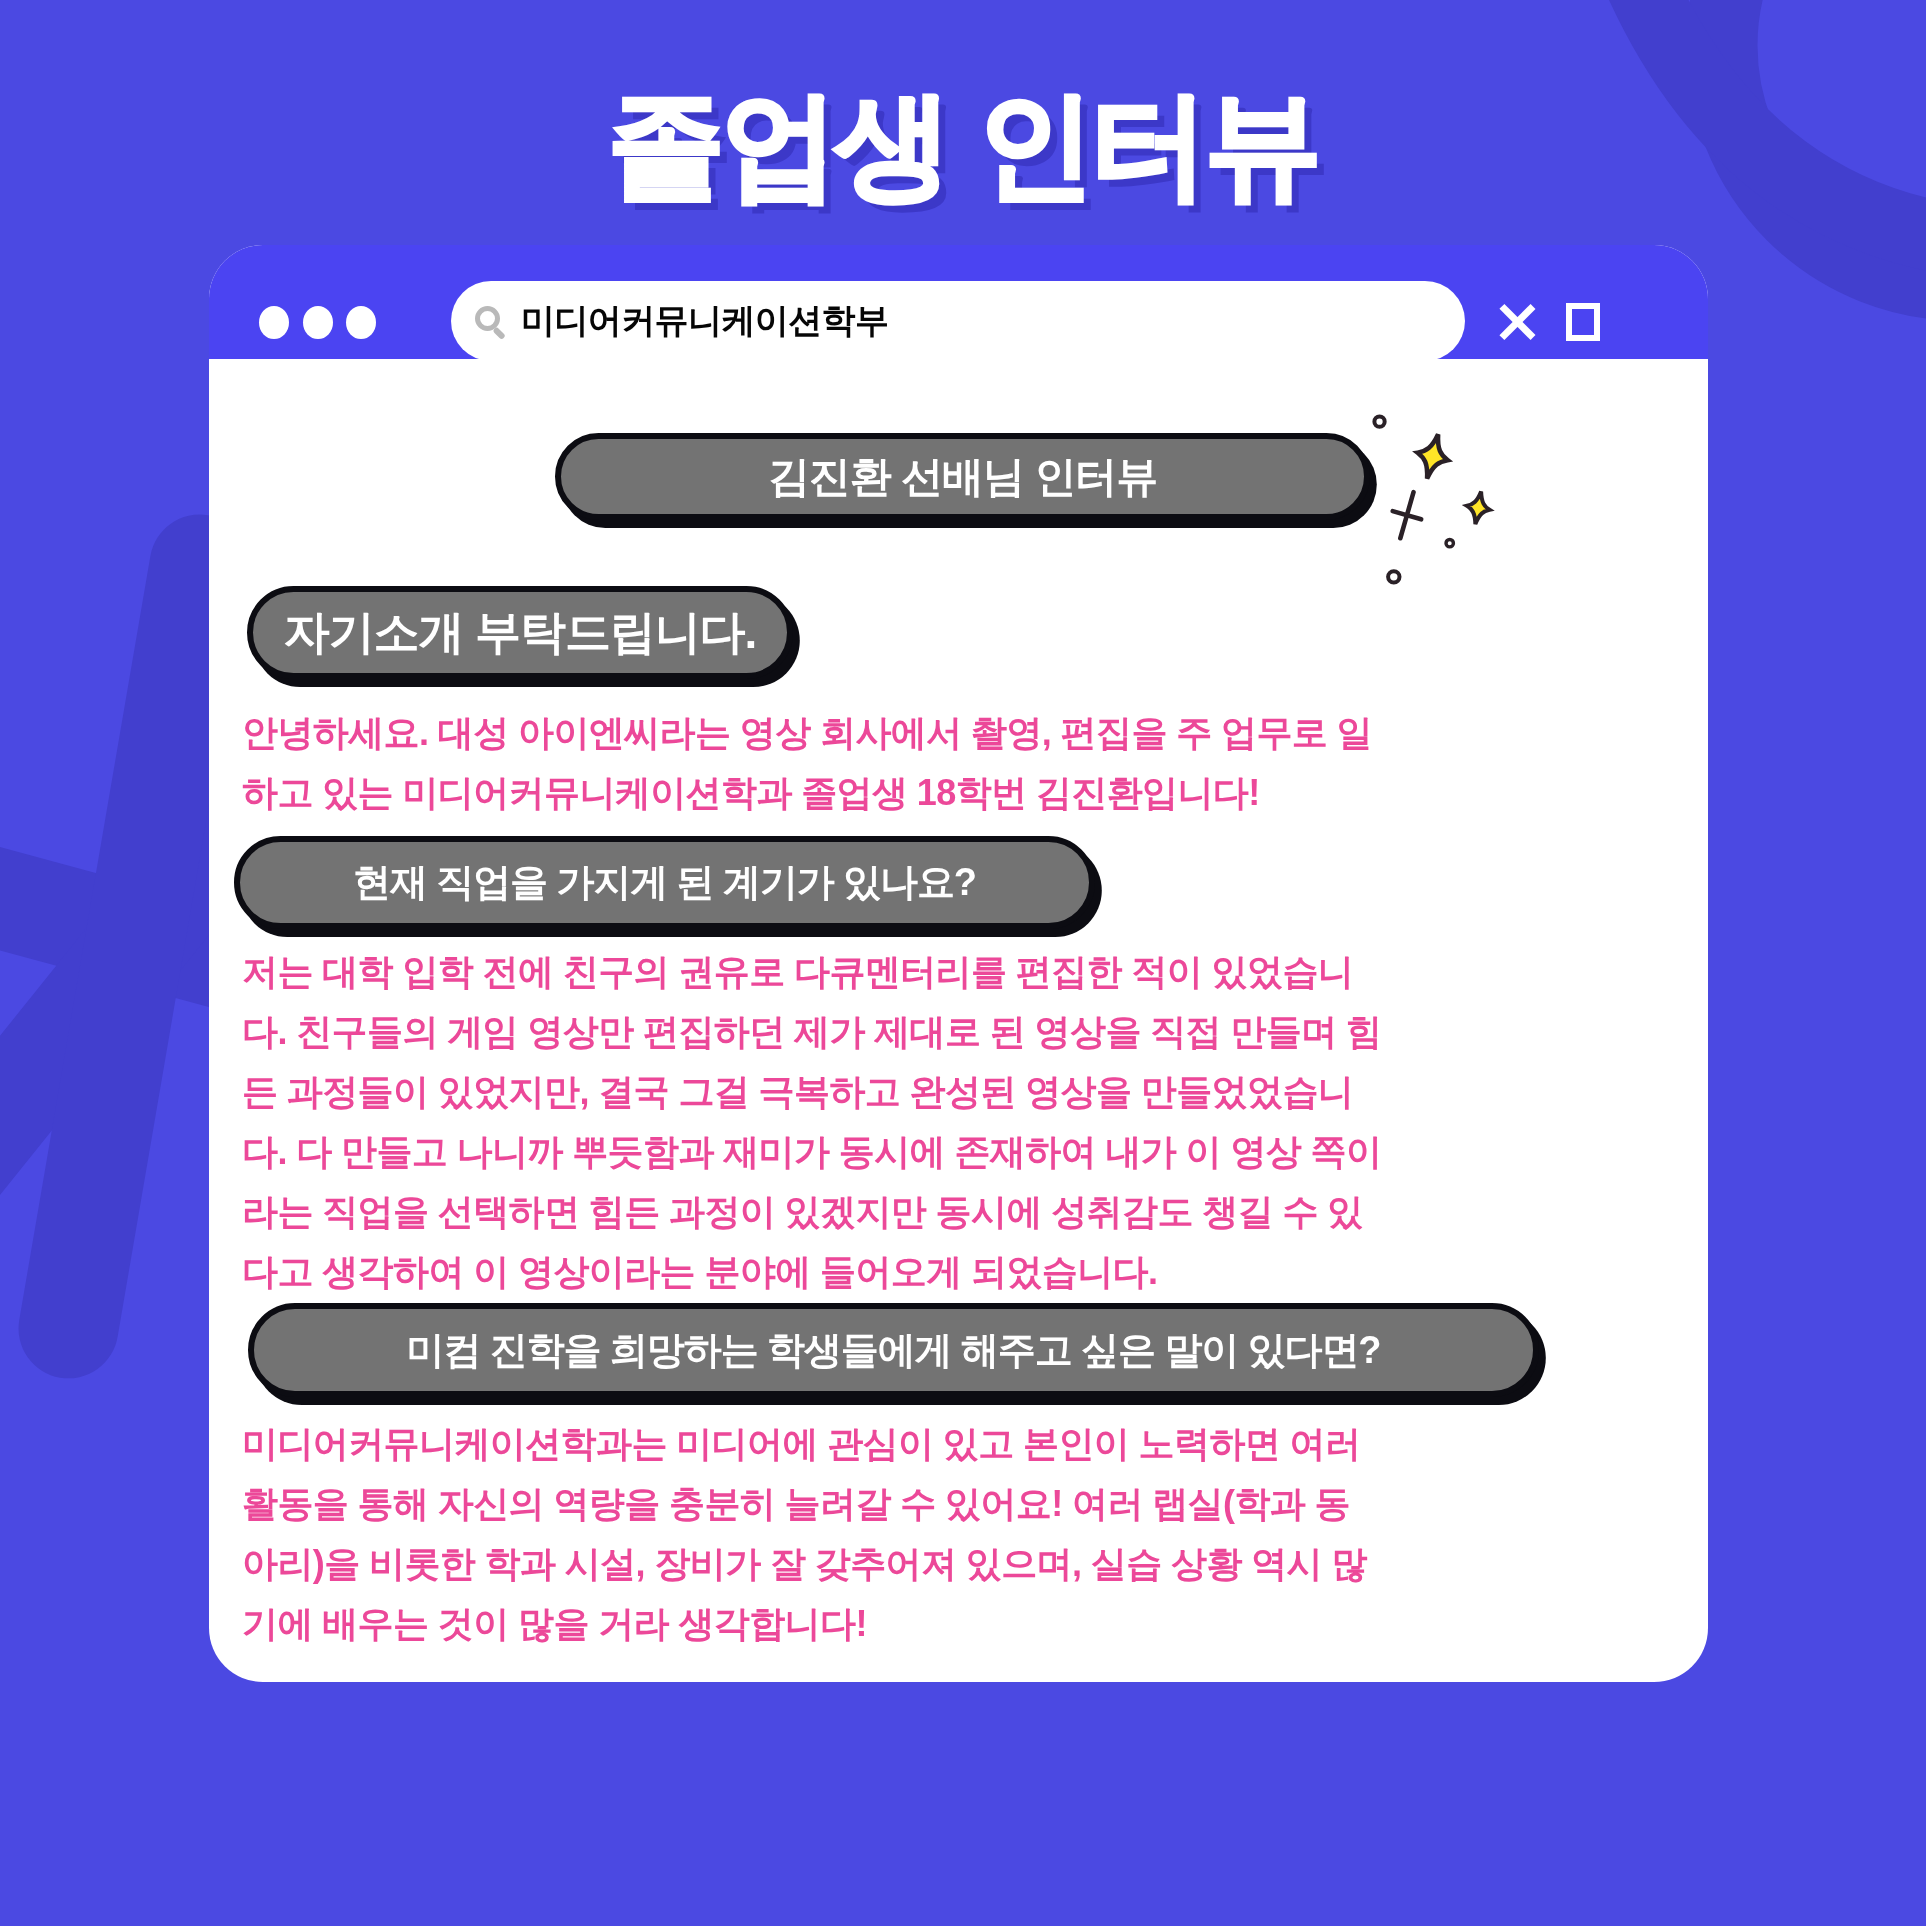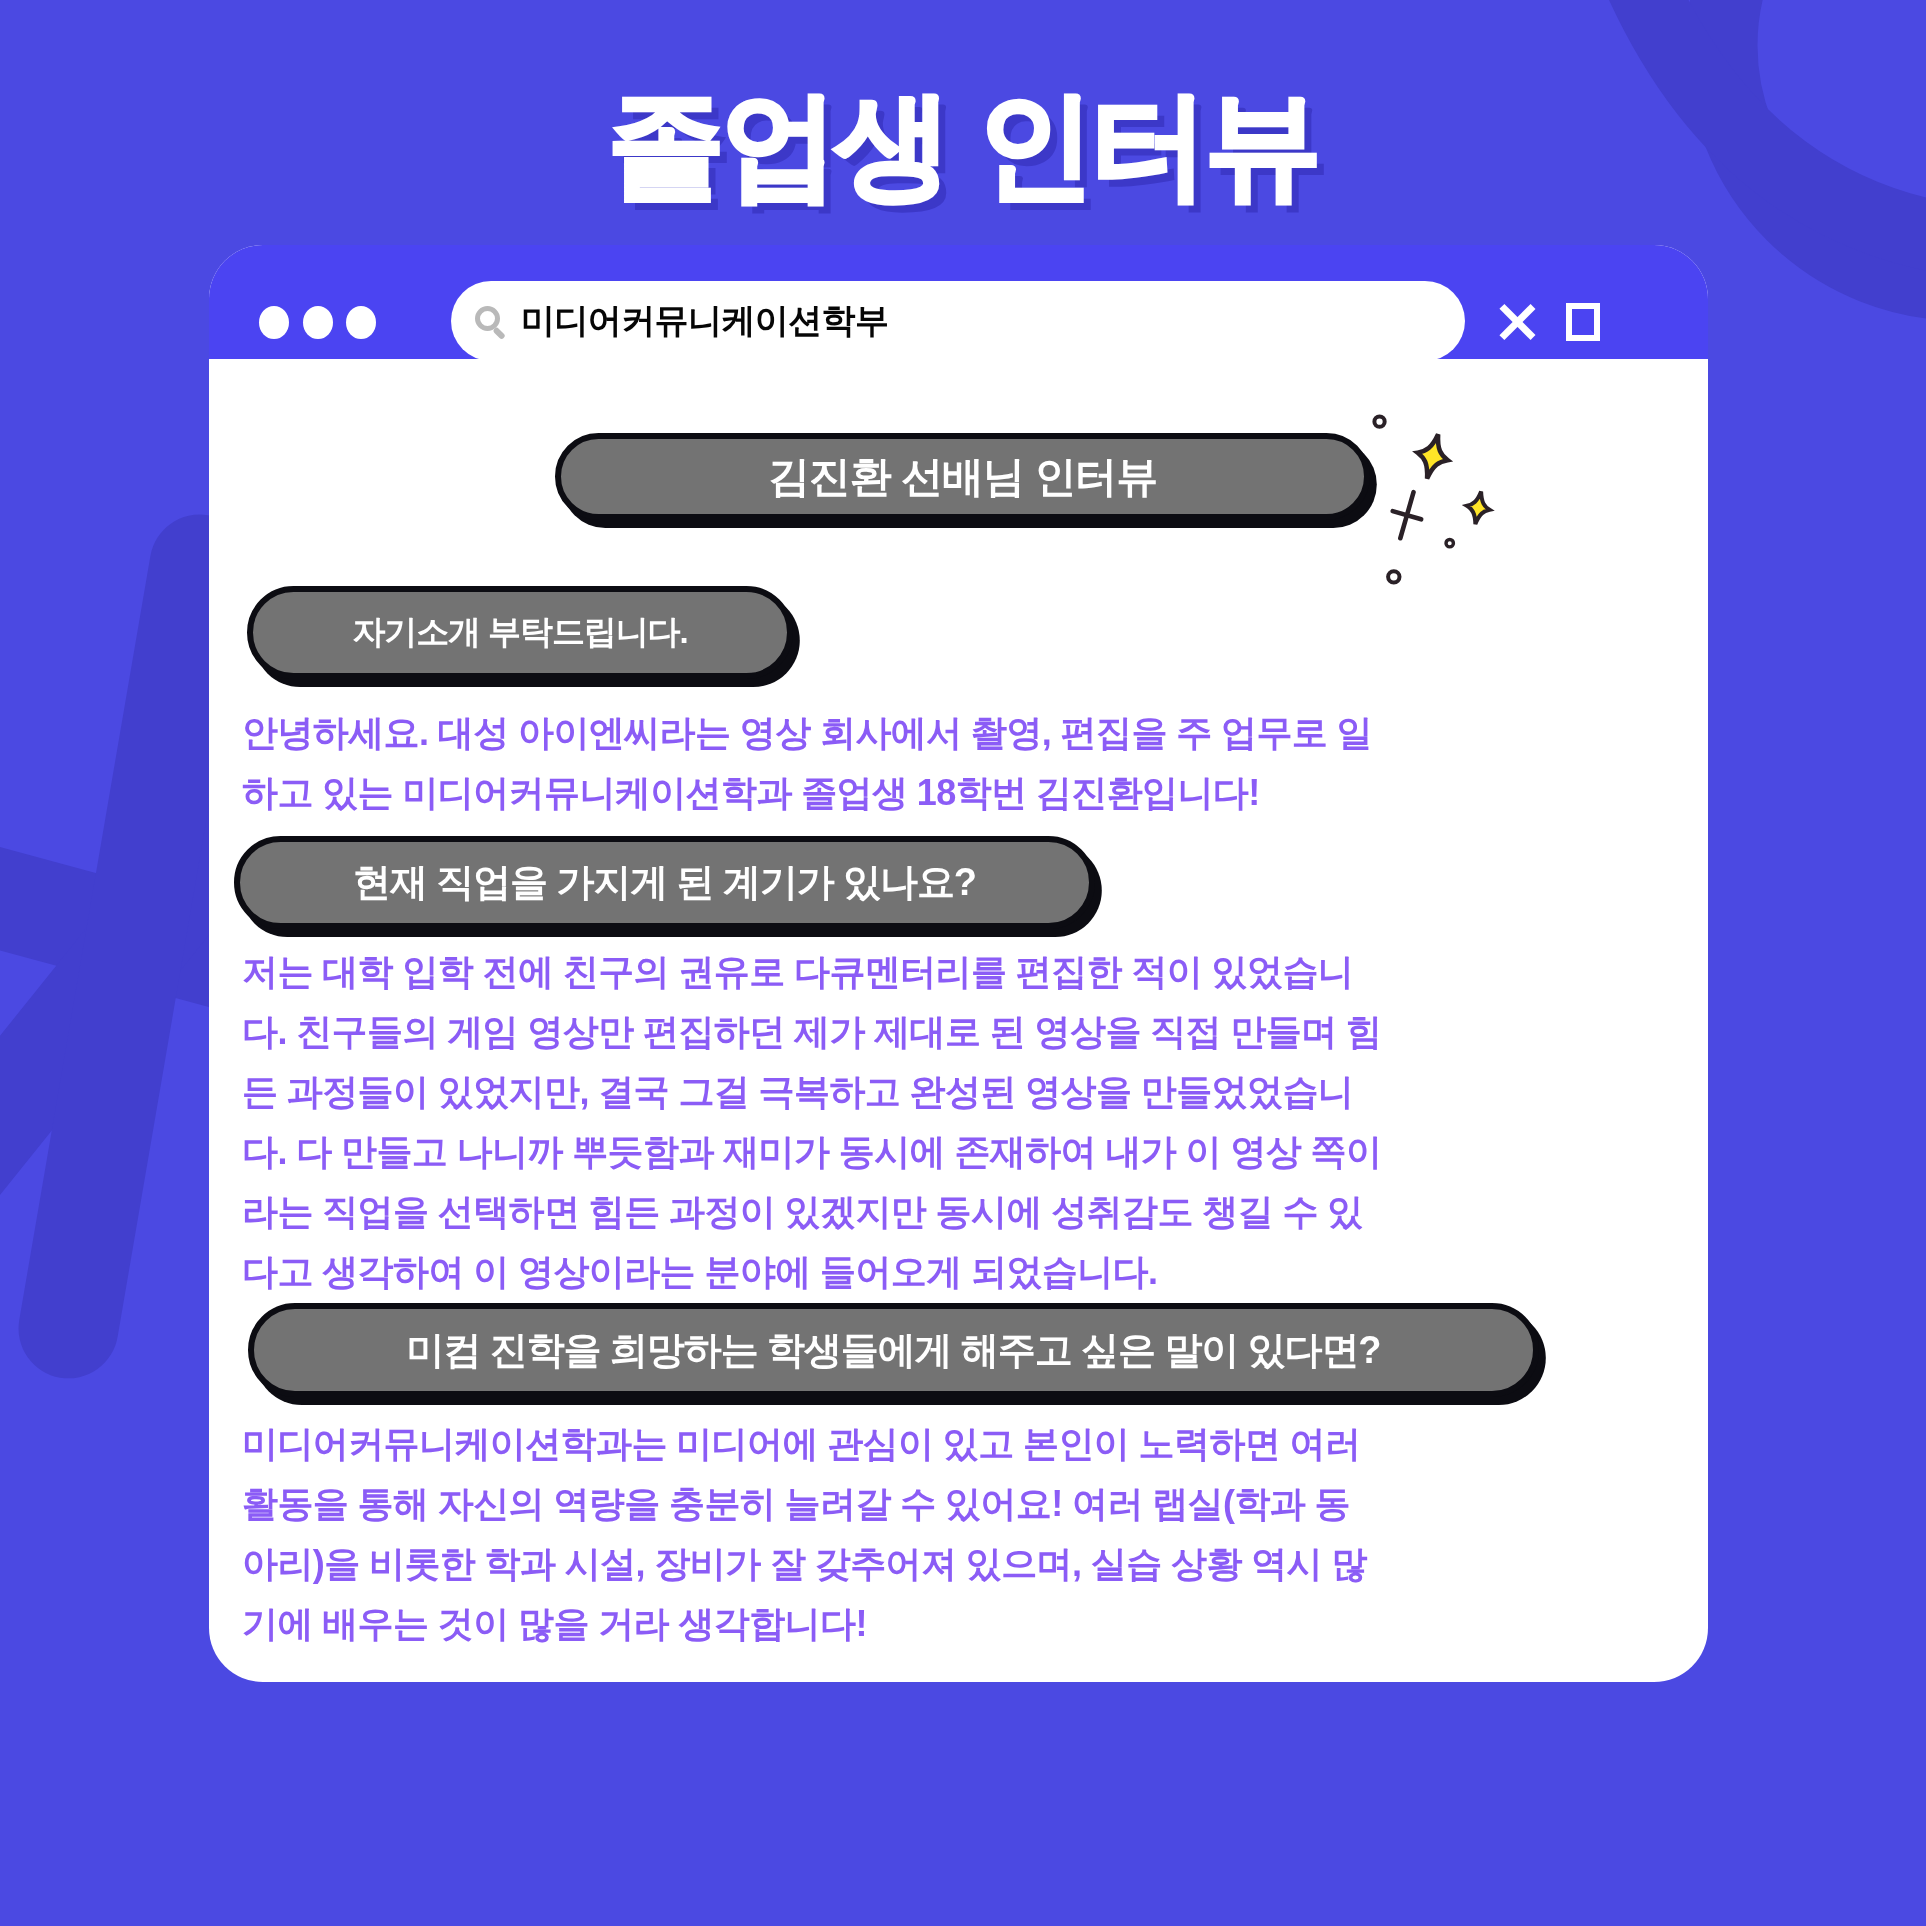--- a/index.html
+++ b/index.html
@@ -132,34 +132,34 @@
     letter-spacing: -1.1px;
     white-space: nowrap;
   }
 
   .interview-badge {
     left: 346px; top: 188px;
     width: 815px; height: 87px;
     font-size: 42px;
   }
 
-  .q1 { left: 38px;  top: 341px;  width: 546px;  height: 93px; font-size: 33px; }
+  .q1 { left: 38px;  top: 341px;  width: 546px;  height: 93px; font-size: 46px; }
   .q2 { left: 25px;  top: 591px; width: 861px; height: 93px; font-size: 38px; }
   .q3 { left: 39px;  top: 1058px; width: 1291px; height: 94px; font-size: 38px; }
 
   .answer { position: absolute; left: 33px; }
   .a1 { top: 458px; }
   .a2 { top: 697px; }
   .a3 { top: 1169px; }
   .ans-line {
     font-size: 36px;
     line-height: 60px;
     font-weight: 700;
     letter-spacing: -0.6px;
-    color: #8b5cf6;
+    color: #ec4899;
     white-space: nowrap;
   }
 
   .sparkles { position: absolute; left: 1146px; top: 160px; }
 </style>
 </head>
 <body>
 
 <div id="canvas">
 

